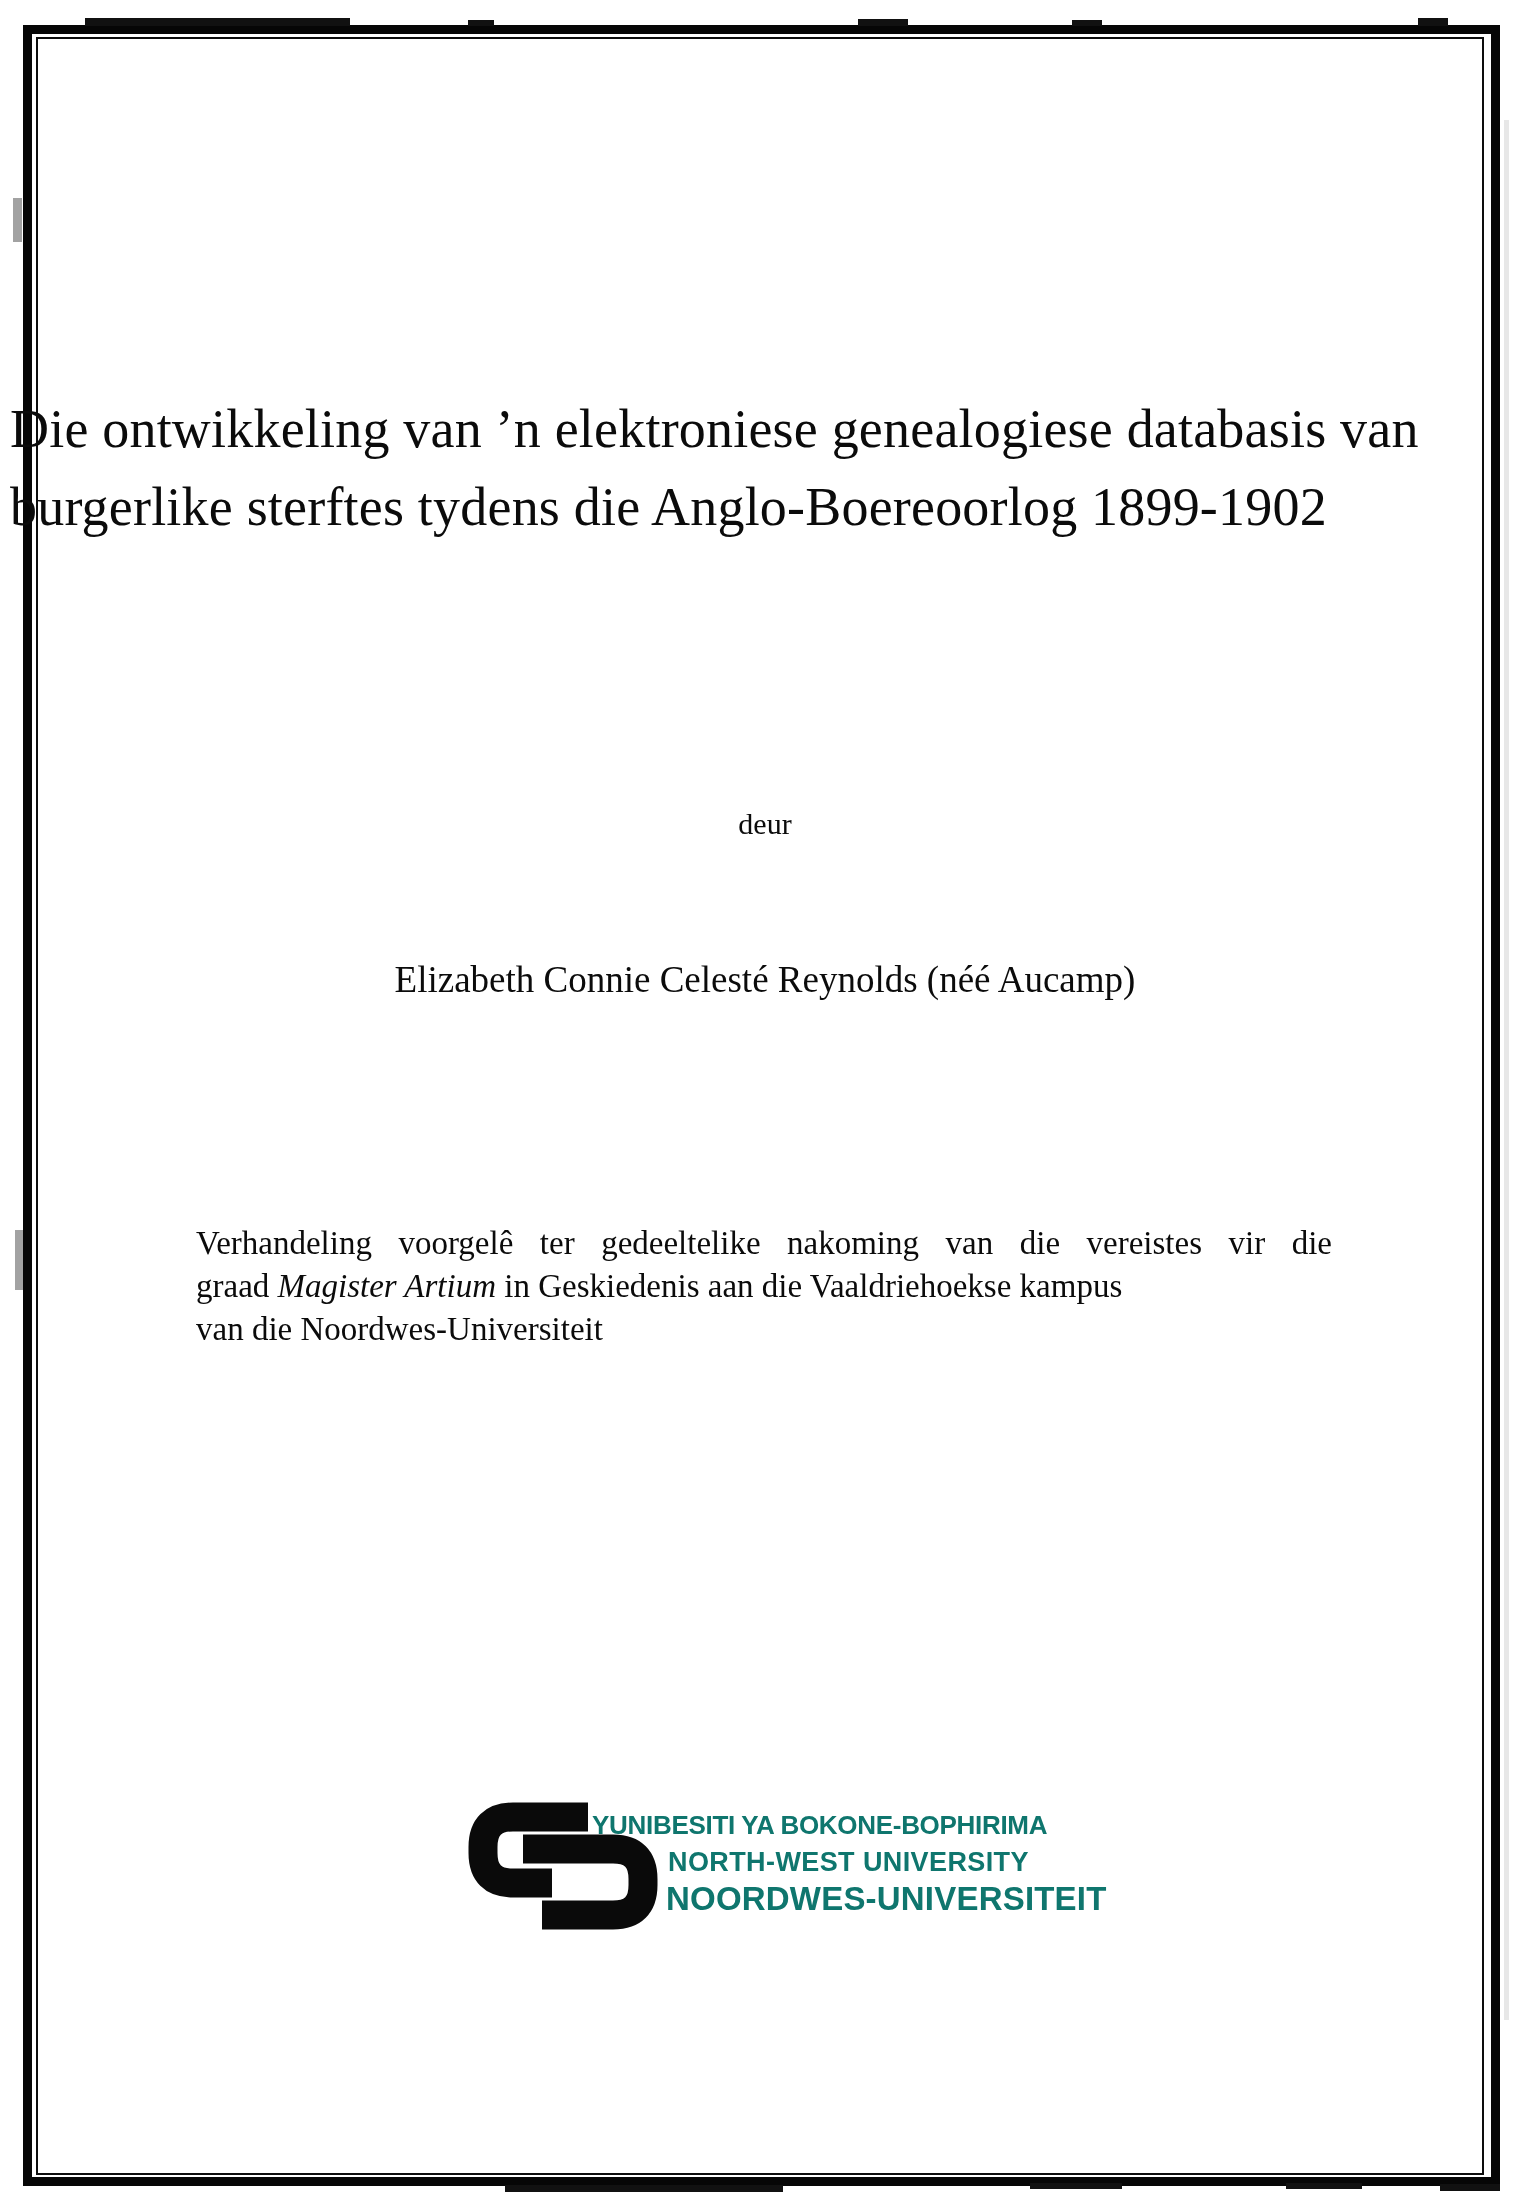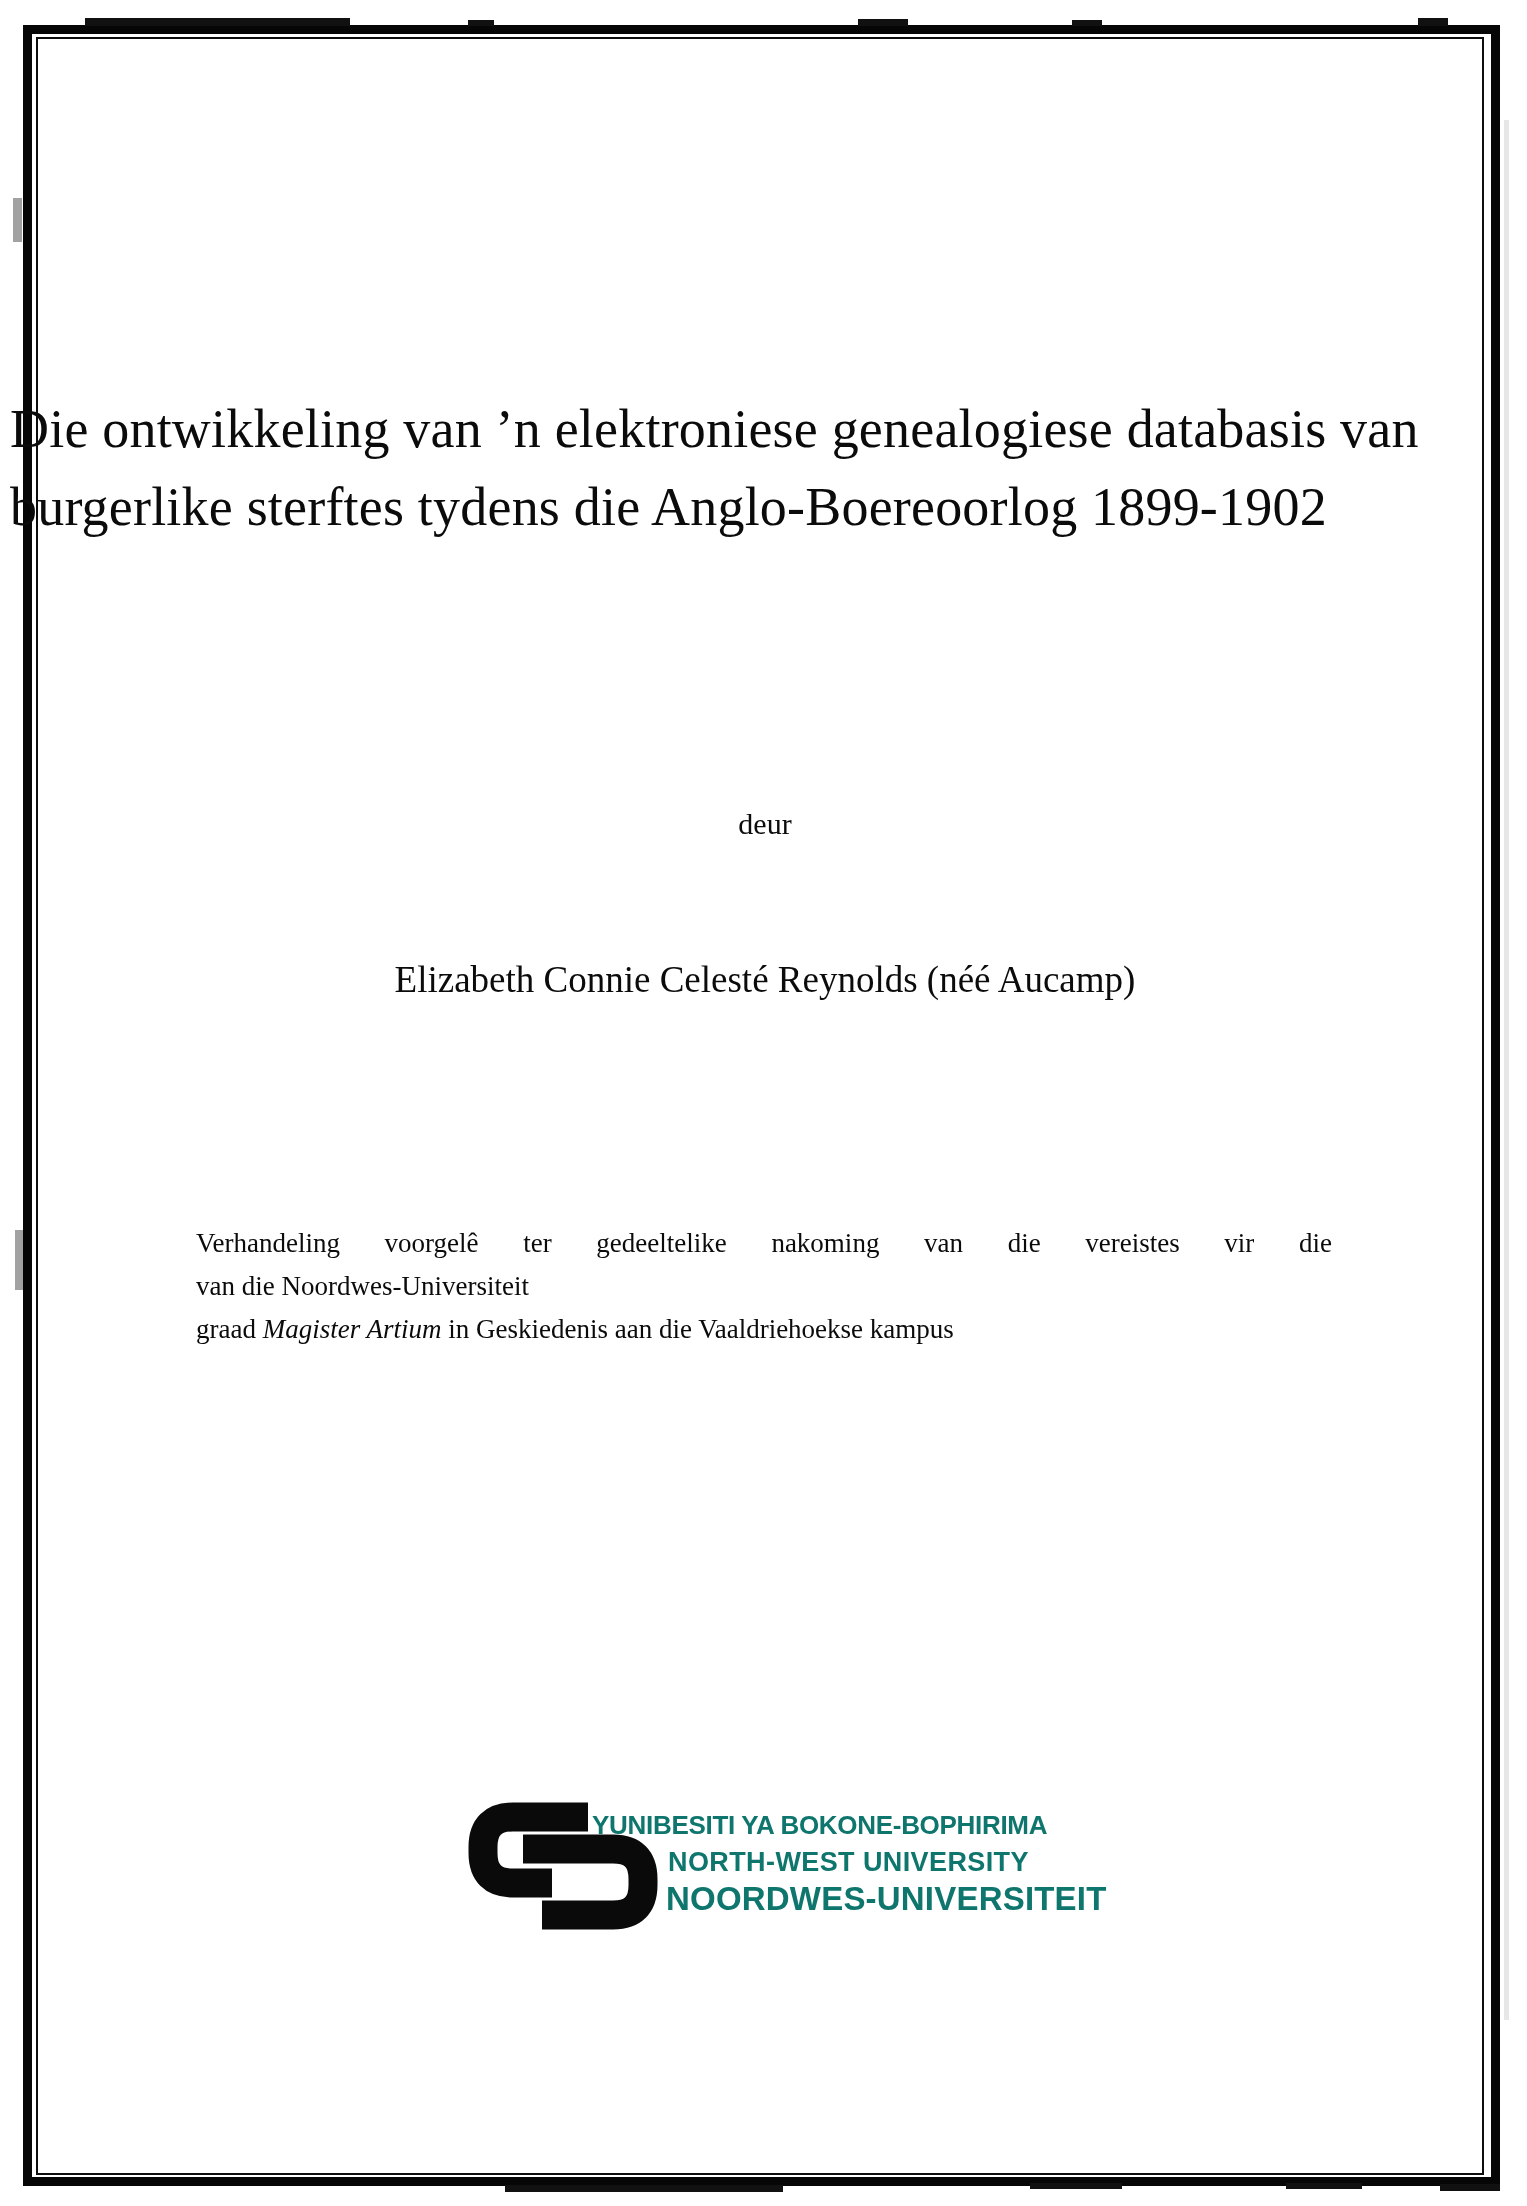--- a/index.html
+++ b/index.html
@@ -45,21 +45,21 @@
   .author-block {
     position: absolute;
     left: 10px; top: 958px; width: 1510px;
     text-align: center;
     font-size: 37px;
     line-height: 44px;
   }
   .submission-block {
     position: absolute;
     left: 196px; top: 1222px; width: 1136px;
-    font-size: 27px;
+    font-size: 33px;
     line-height: 43px;
   }
   .line-justify { text-align: justify; text-align-last: justify; }
   .it { font-style: italic; }
   .supervisor-block {
     position: absolute;
     left: 190px; top: 1636px;
     font-size: 33px;
     line-height: 47px;
   }
@@ -100,24 +100,24 @@
 
   <div class="byline-block">deur</div>
 
   <div class="author-block">Elizabeth Connie Celesté Reynolds (néé Aucamp)</div>
 
   <div class="submission-block">
     <div class="line-justify">
       <span>Verhandeling voorgelê ter gedeeltelike nakoming van die vereistes vir die</span><span class="it"></span><span></span>
     </div>
     <div>
-      <span>van die Noordwes-Universiteit</span><span class="it"></span><span></span>
+      <span>graad </span><span class="it">Magister Artium</span><span> in Geskiedenis aan die Vaaldriehoekse kampus</span>
     </div>
     <div>
-      <span>graad </span><span class="it">Magister Artium</span><span> in Geskiedenis aan die Vaaldriehoekse kampus</span>
+      <span>van die Noordwes-Universiteit</span><span class="it"></span><span></span>
     </div>
   </div>
 
   <div class="supervisor-block">
   </div>
 
   <div>
     <svg class="logo-mark" viewBox="0 0 194 132" xmlns="http://www.w3.org/2000/svg">
       <path d="M 122,17 H 47 Q 17,17 17,47 V 53 Q 17,83 47,83 H 86" fill="none" stroke="#0a0a0a" stroke-width="29"></path>
       <path d="M 57,49 H 147 Q 177,49 177,79 V 85 Q 177,115 147,115 H 76" fill="none" stroke="#0a0a0a" stroke-width="29"></path>

